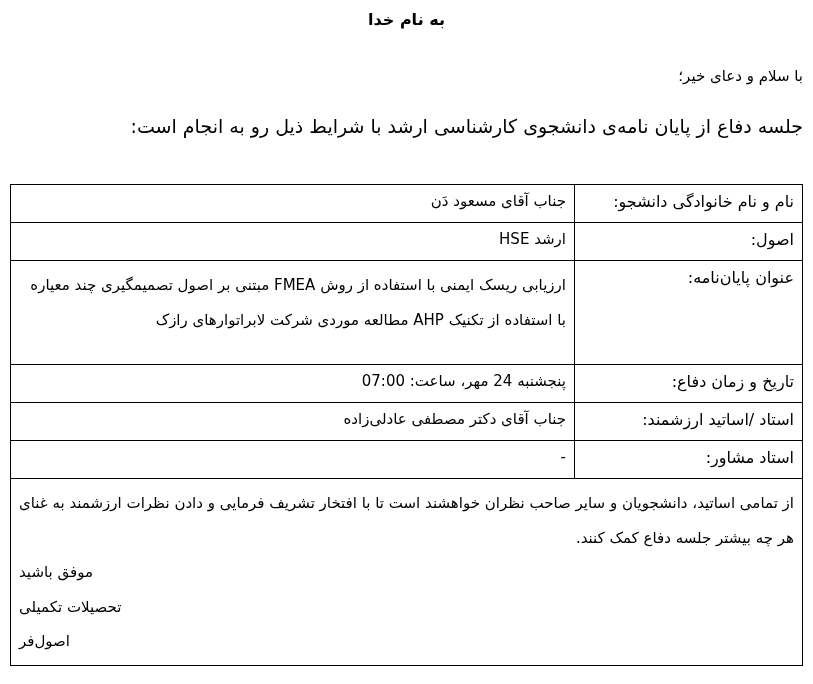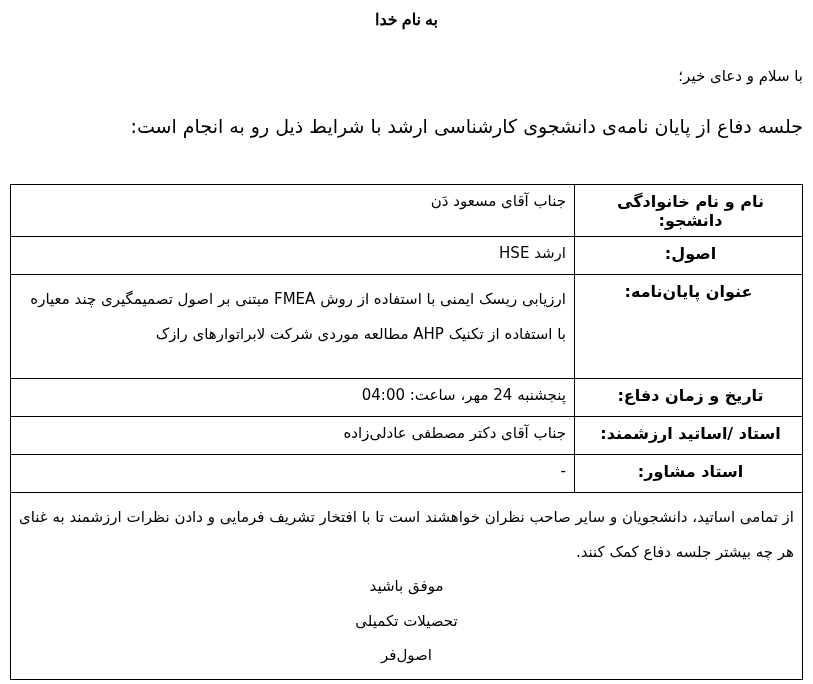--- a/index.html
+++ b/index.html
@@ -14,21 +14,20 @@
     width: 813px;
     height: 684px;
     padding: 8px 10px 0 10px;
     direction: rtl;
   }
   .doc-title {
     text-align: center;
     font-weight: bold;
     font-size: 16px;
     margin-top: 2px;
-    font-family: Liberation Serif, serif;
   }
   .greeting {
     text-align: right;
     font-size: 15px;
     margin-top: 38px;
   }
   .intro {
     text-align: right;
     font-size: 19px;
     margin-top: 30px;
@@ -41,40 +40,41 @@
   }
   table.defense-table th,
   table.defense-table td {
     border: 1.5px solid #000000;
     vertical-align: top;
     font-size: 15px;
     padding: 7px 8px 6px 8px;
   }
   table.defense-table th {
     width: 228px;
-    font-weight: bold;
+    text-align: right;
+    font-weight: normal;
     font-size: 16px;
   }
   table.defense-table td.value-cell {
     text-align: right;
   }
   tr.row-short th, tr.row-short td { height: 38px; padding-left: 12px; }
   td.thesis-cell {
     text-align: justify;
     line-height: 2.3;
     height: 104px;
     margin-left: 25px;
   }
   td.footer-cell {
     height: 179px;
     line-height: 2.3;
     padding-top: 4px;
   }
   .footer-message { text-align: justify; }
-  .footer-line { text-align: center; }
+  .footer-line { text-align: left; }
 </style>
 </head>
 <body>
 
 <div class="page">
 
   <div class="doc-title">به نام خدا</div>
 
   <div class="greeting">با سلام و دعای خیر؛</div>
 
@@ -89,21 +89,21 @@
       <tr class="row-short">
         <th>اصول:</th>
         <td class="value-cell">ارشد HSE</td>
       </tr>
       <tr>
         <th>عنوان پایان‌نامه:</th>
         <td class="value-cell thesis-cell">ارزیابی ریسک ایمنی با استفاده از روش FMEA مبتنی بر اصول تصمیمگیری چند معیاره با استفاده از تکنیک AHP مطالعه موردی شرکت لابراتوارهای رازک</td>
       </tr>
       <tr class="row-short">
         <th>تاریخ و زمان دفاع:</th>
-        <td class="value-cell">پنجشنبه 24 مهر، ساعت: 04:00</td>
+        <td class="value-cell">پنجشنبه 24 مهر، ساعت: 07:00</td>
       </tr>
       <tr class="row-short">
         <th>استاد /اساتید ارزشمند:</th>
         <td class="value-cell">جناب آقای دکتر مصطفی عادلی‌زاده</td>
       </tr>
       <tr class="row-short">
         <th>استاد مشاور:</th>
         <td class="value-cell">-</td>
       </tr>
       <tr>

